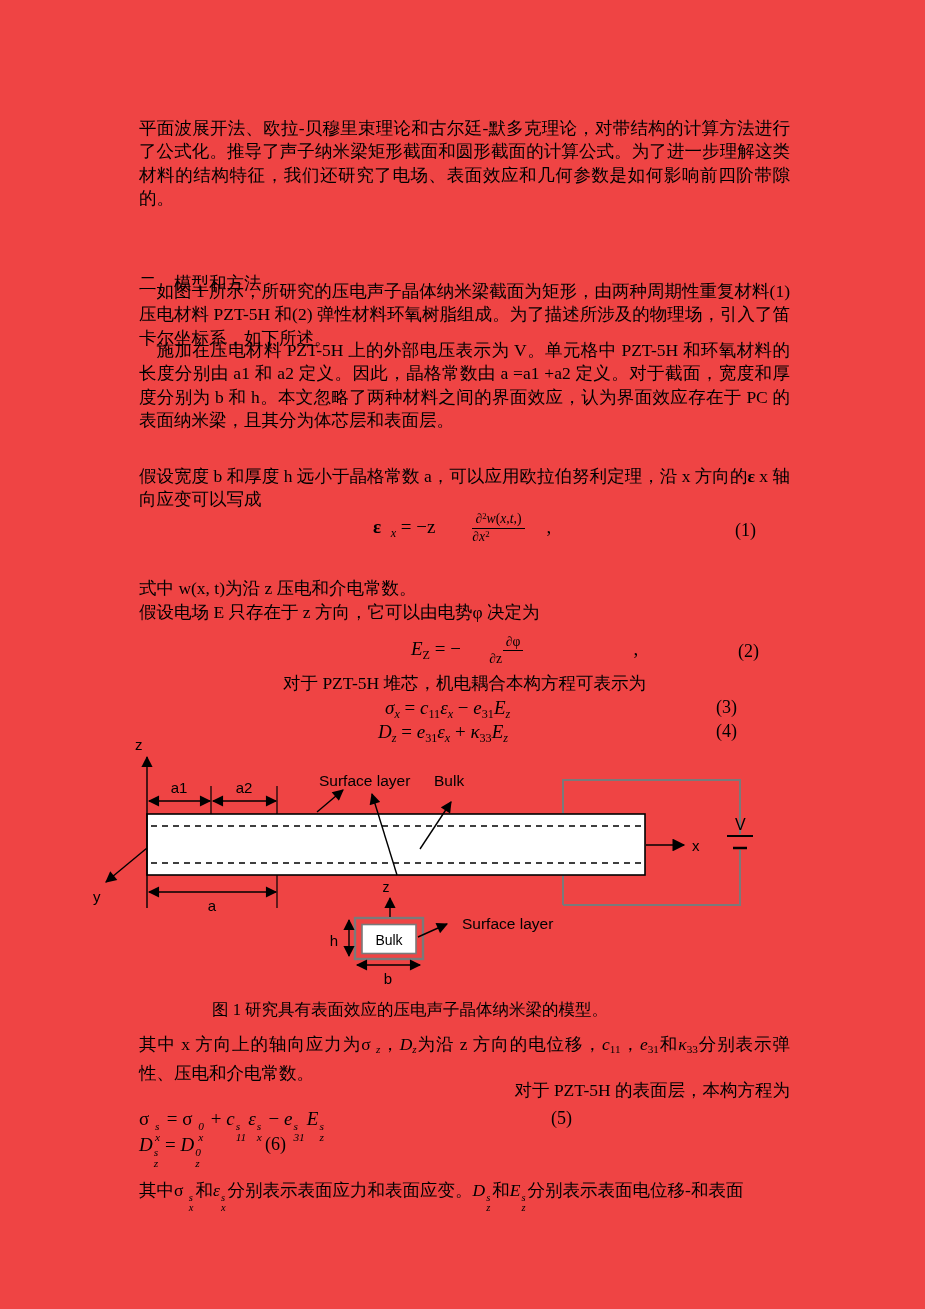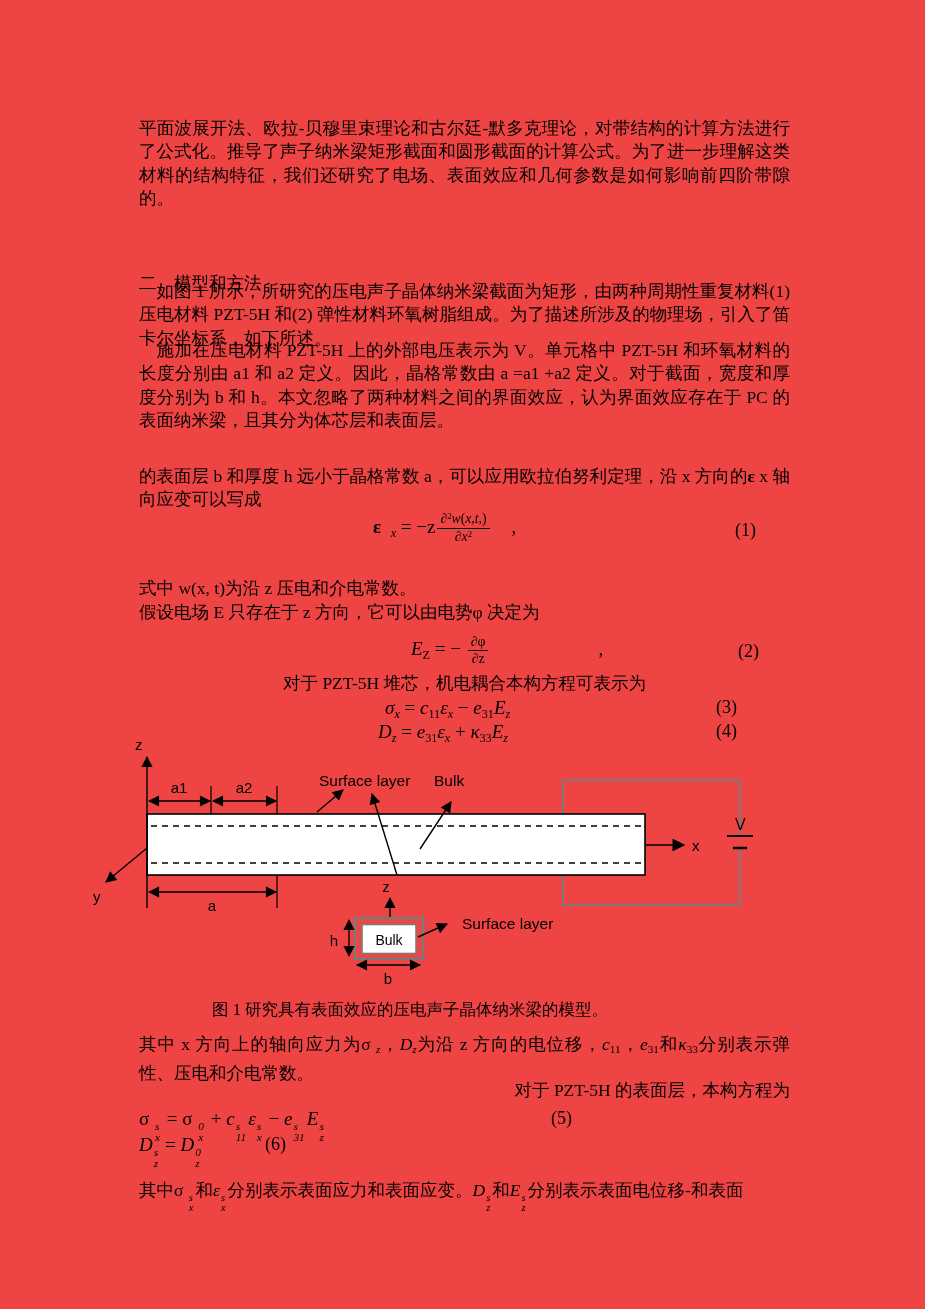--- a/index.html
+++ b/index.html
@@ -36,21 +36,21 @@
 
   
   .tk-txt{font-style:normal;}
   .tk-it{font-style:italic;}
   .tk-b{font-weight:bold;font-style:normal;}
   .tk-sub{font-size:64%;vertical-align:-0.3em;font-style:normal;}
   .tk-subi{font-size:64%;vertical-align:-0.3em;font-style:italic;}
   .tk-sup{font-size:64%;vertical-align:0.5em;font-style:normal;}
   .frac{display:inline-flex;flex-direction:column;align-items:center;vertical-align:middle;
         font-size:72%;line-height:1.2;margin:0 2px;}
-  .fnum{border-bottom:1.2px solid #000;padding:0 3px;display:block;}
+  .fnum{border-bottom:1.2px solid #000;padding:0 3px;display:block;margin-left:35px;}
   .fden{display:block;}
   .stack{display:inline-flex;flex-direction:column;align-items:flex-start;font-size:60%;
          line-height:1;vertical-align:-0.45em;margin:0 2px 0 1px;font-style:italic;}
   .stack .st-sup{display:block;height:0.98em;}
   .stack .st-sub{display:block;height:0.98em;}
 
   
   .fig{position:absolute;left:85px;top:730px;width:680px;height:262px;}
   .fig text{font-family:"Liberation Sans","DejaVu Sans",sans-serif;fill:#000;stroke:none;}
 </style>
@@ -60,21 +60,21 @@
 <div class="page">
 
   <p class="blk p1 just">平面波展开法、欧拉-贝穆里束理论和古尔廷-默多克理论，对带结构的计算方法进行了公式化。推导了声子纳米梁矩形截面和圆形截面的计算公式。为了进一步理解这类材料的结构特征，我们还研究了电场、表面效应和几何参数是如何影响前四阶带隙的。</p>
 
   <p class="blk heading">二、模型和方法</p>
 
   <p class="blk p2 just ind">如图 1 所示，所研究的压电声子晶体纳米梁截面为矩形，由两种周期性重复材料(1)压电材料 PZT-5H 和(2) 弹性材料环氧树脂组成。为了描述所涉及的物理场，引入了笛卡尔坐标系，如下所述。</p>
 
   <p class="blk p3 just ind">施加在压电材料 PZT-5H 上的外部电压表示为 V。单元格中 PZT-5H 和环氧材料的长度分别由 a1 和 a2 定义。因此，晶格常数由 a =a1 +a2 定义。对于截面，宽度和厚度分别为 b 和 h。本文忽略了两种材料之间的界面效应，认为界面效应存在于 PC 的表面纳米梁，且其分为体芯层和表面层。</p>
 
-  <p class="blk p4 just"><span class="tk-txt">的表面层 b 和厚度 h 远小于晶格常数 a，可以应用欧拉伯努利定理，沿 x 方向的</span><span class="tk-b">ε</span><span class="tk-txt"> x 轴向应变可以写成</span></p>
+  <p class="blk p4 just"><span class="tk-txt">假设宽度 b 和厚度 h 远小于晶格常数 a，可以应用欧拉伯努利定理，沿 x 方向的</span><span class="tk-b">ε</span><span class="tk-txt"> x 轴向应变可以写成</span></p>
 
   <div class="eq" id="eq1">
     <span class="eq-main"><span class="tk-b">ε</span><span class="tk-txt">&nbsp;&nbsp;</span><span class="tk-subi">x</span><span class="tk-txt"> = −z</span><span class="frac">
           <span class="fnum"><span class="tk-it">∂</span><span class="tk-sup">2</span><span class="tk-it">w</span><span class="tk-txt">(</span><span class="tk-it">x,t,</span><span class="tk-txt">)</span></span>
           <span class="fden"><span class="tk-it">∂x</span><span class="tk-sup">2</span></span>
         </span></span><span class="comma">,</span>
     <span class="eqnum">(1)</span>
   </div>
 
   <p class="blk pw">式中 w(x, t)为沿 z 压电和介电常数。</p>

